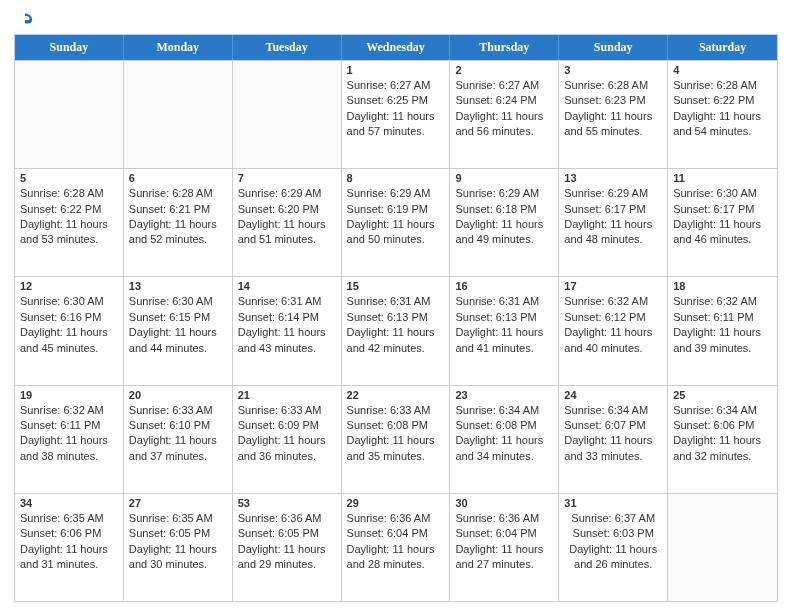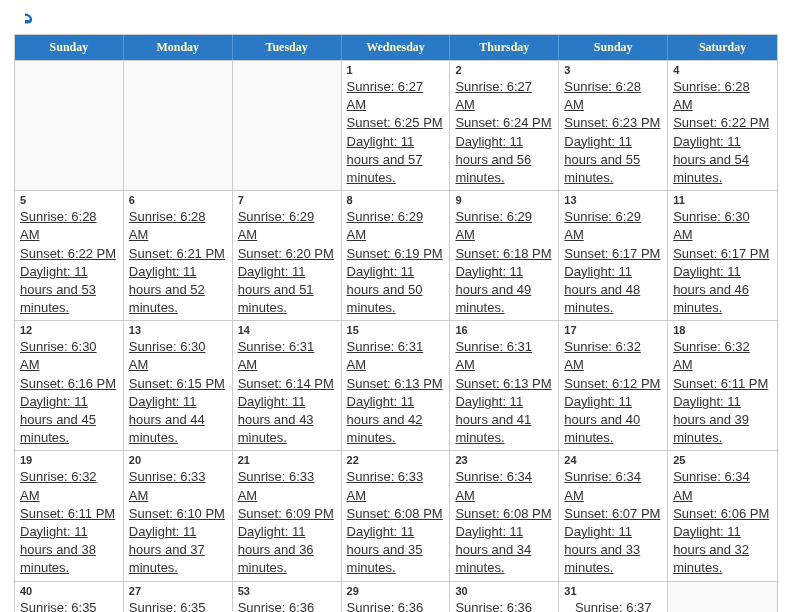--- a/index.html
+++ b/index.html
@@ -97,24 +97,23 @@
       background: #fff;
     }
     .cal-cell:last-child { border-right: none; }
     .cal-cell.empty { background: #f9f9f9; }
     .day-num {
       font-size: 11px;
       font-weight: bold;
       margin-bottom: 2px;
     }
     .day-info {
-      font-size: 13px;
+      font-size: 11px;
       line-height: 1.4;
       color: #333;
-      text-decoration: underline;
     }
   </style>
 </head>
 <body>
 
 <div class="page">
   <div class="header">
     <div class="logo">
       <div class="logo-text">
         <span class="logo-general"></span>
@@ -297,21 +296,21 @@
           </div>
           <div class="cal-cell">
             <div class="day-num">25</div>
             <div class="day-info" style="white-space: pre-line;">Sunrise: 6:34 AM
 Sunset: 6:06 PM
 Daylight: 11 hours and 32 minutes.</div>
           </div>
         </div>
         <div class="cal-row">
           <div class="cal-cell">
-            <div class="day-num">40</div>
+            <div class="day-num">34</div>
             <div class="day-info" style="white-space: pre-line;">Sunrise: 6:35 AM
 Sunset: 6:06 PM
 Daylight: 11 hours and 31 minutes.</div>
           </div>
           <div class="cal-cell">
             <div class="day-num">27</div>
             <div class="day-info" style="white-space: pre-line;">Sunrise: 6:35 AM
 Sunset: 6:05 PM
 Daylight: 11 hours and 30 minutes.</div>
           </div>

